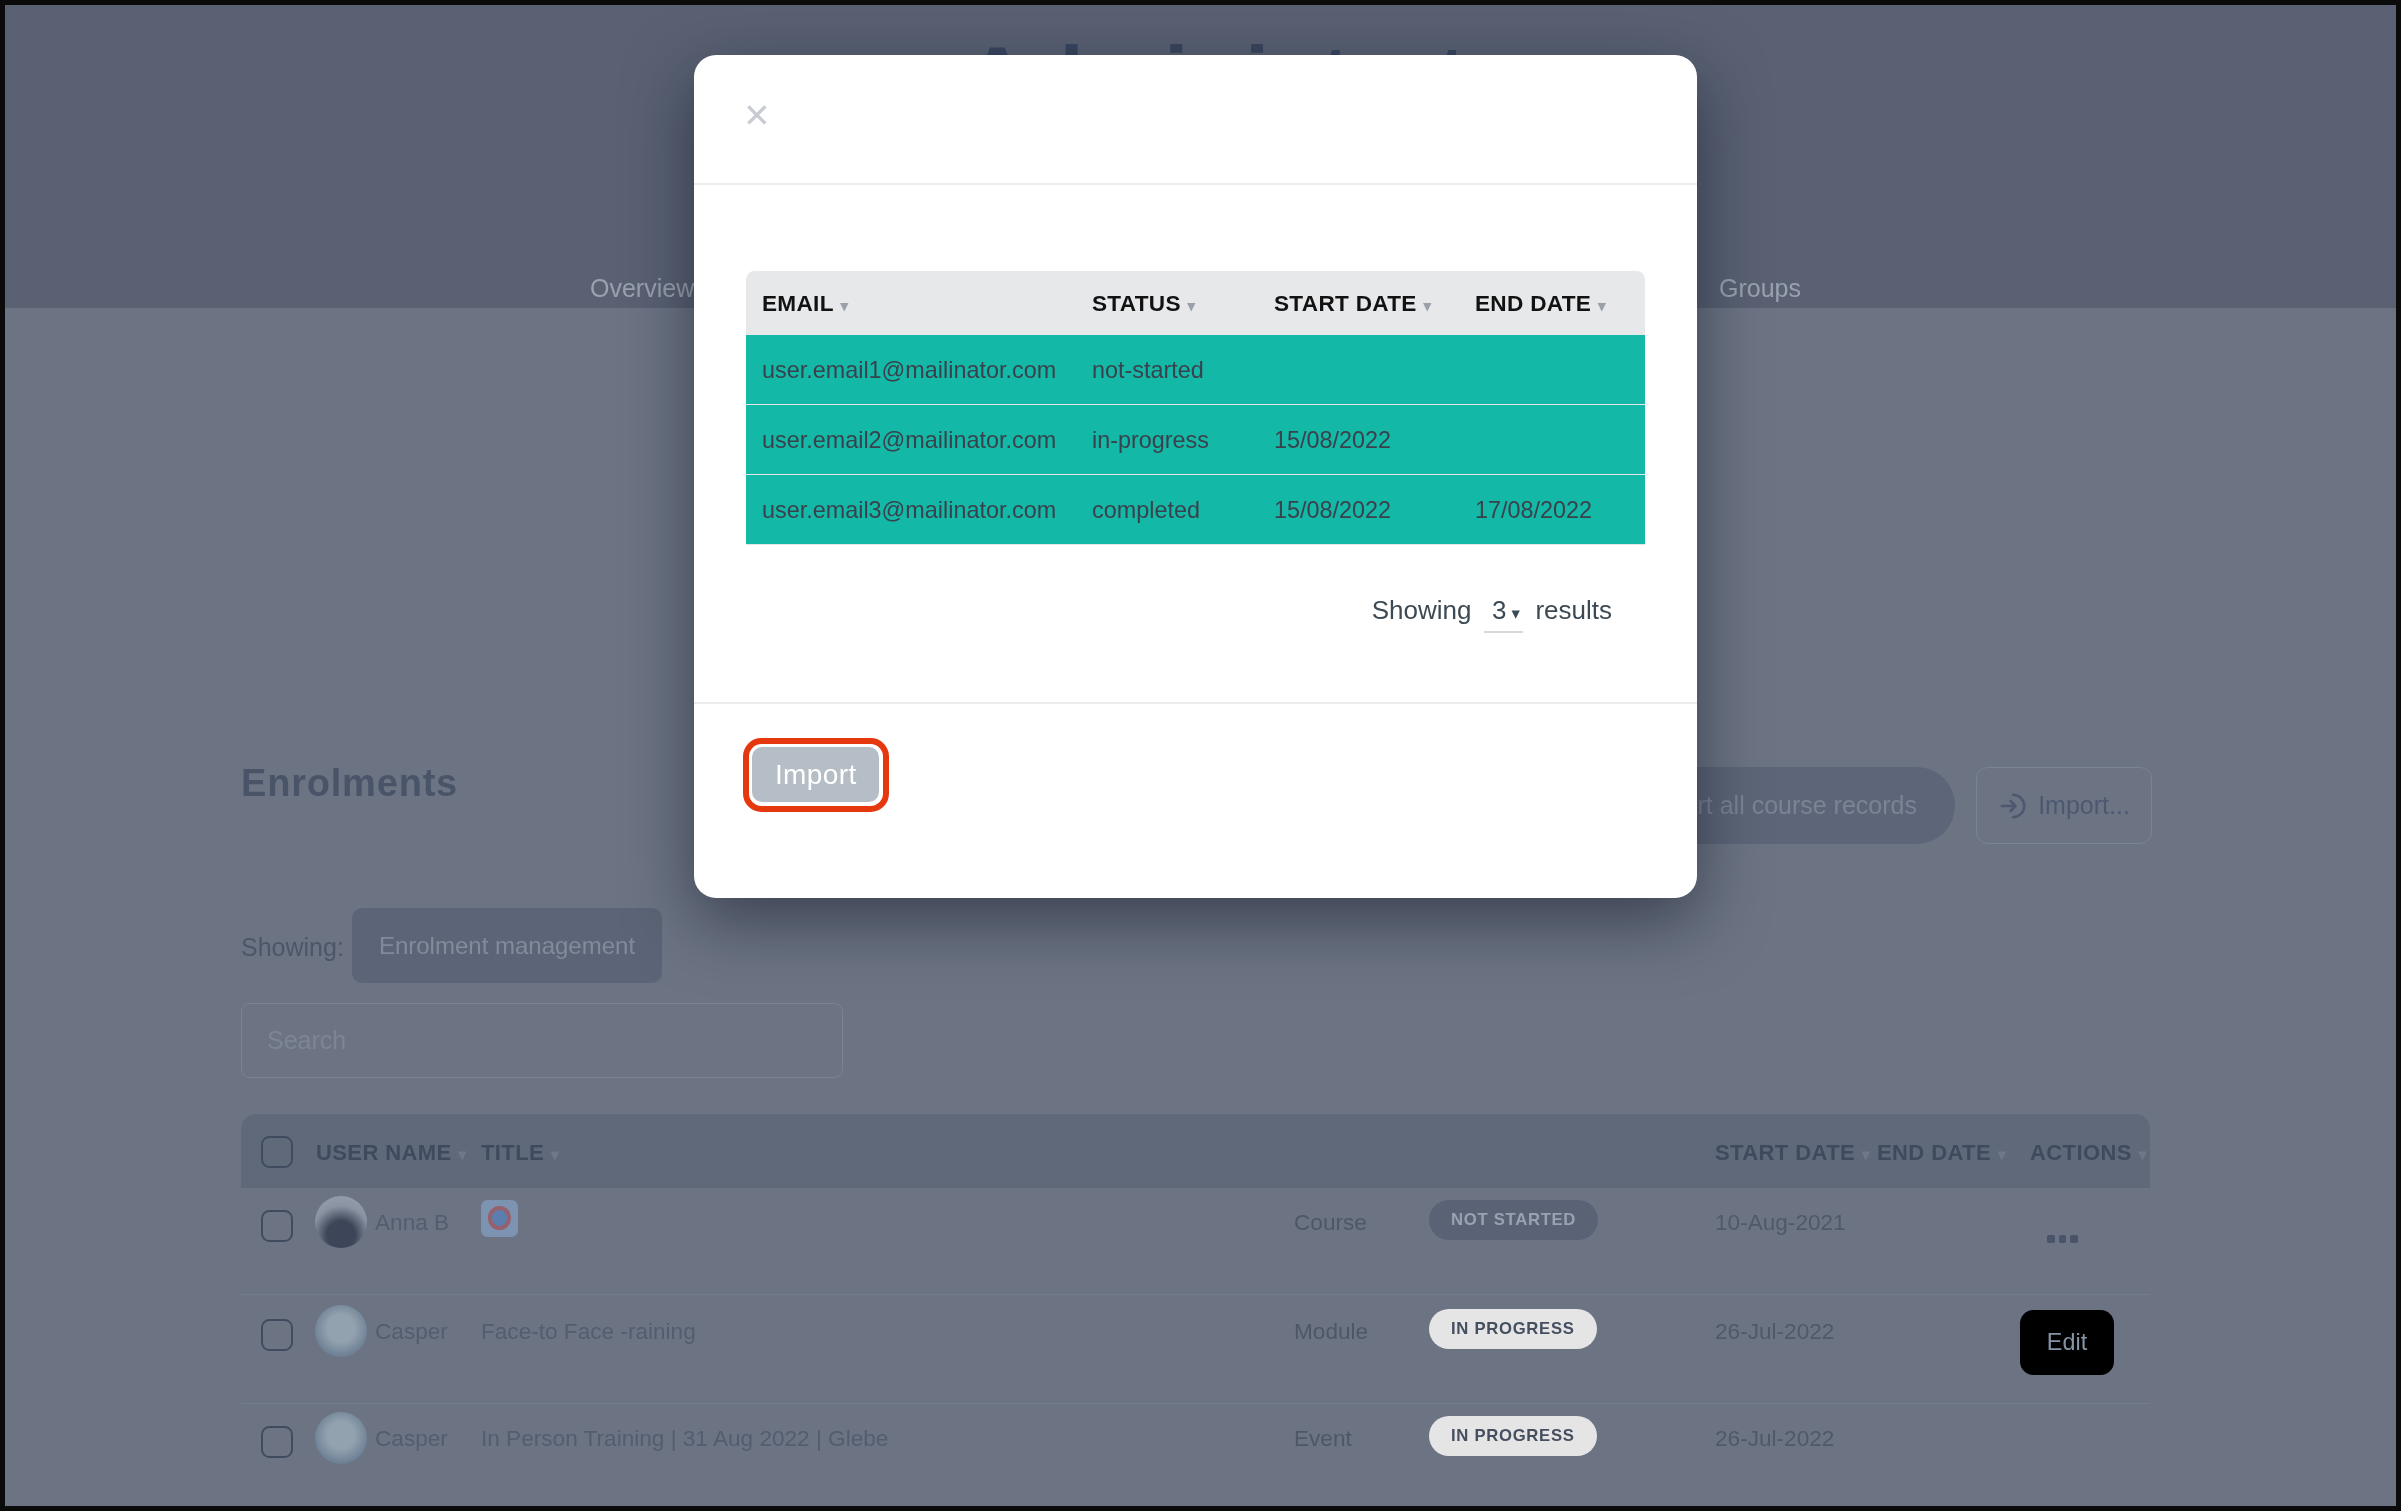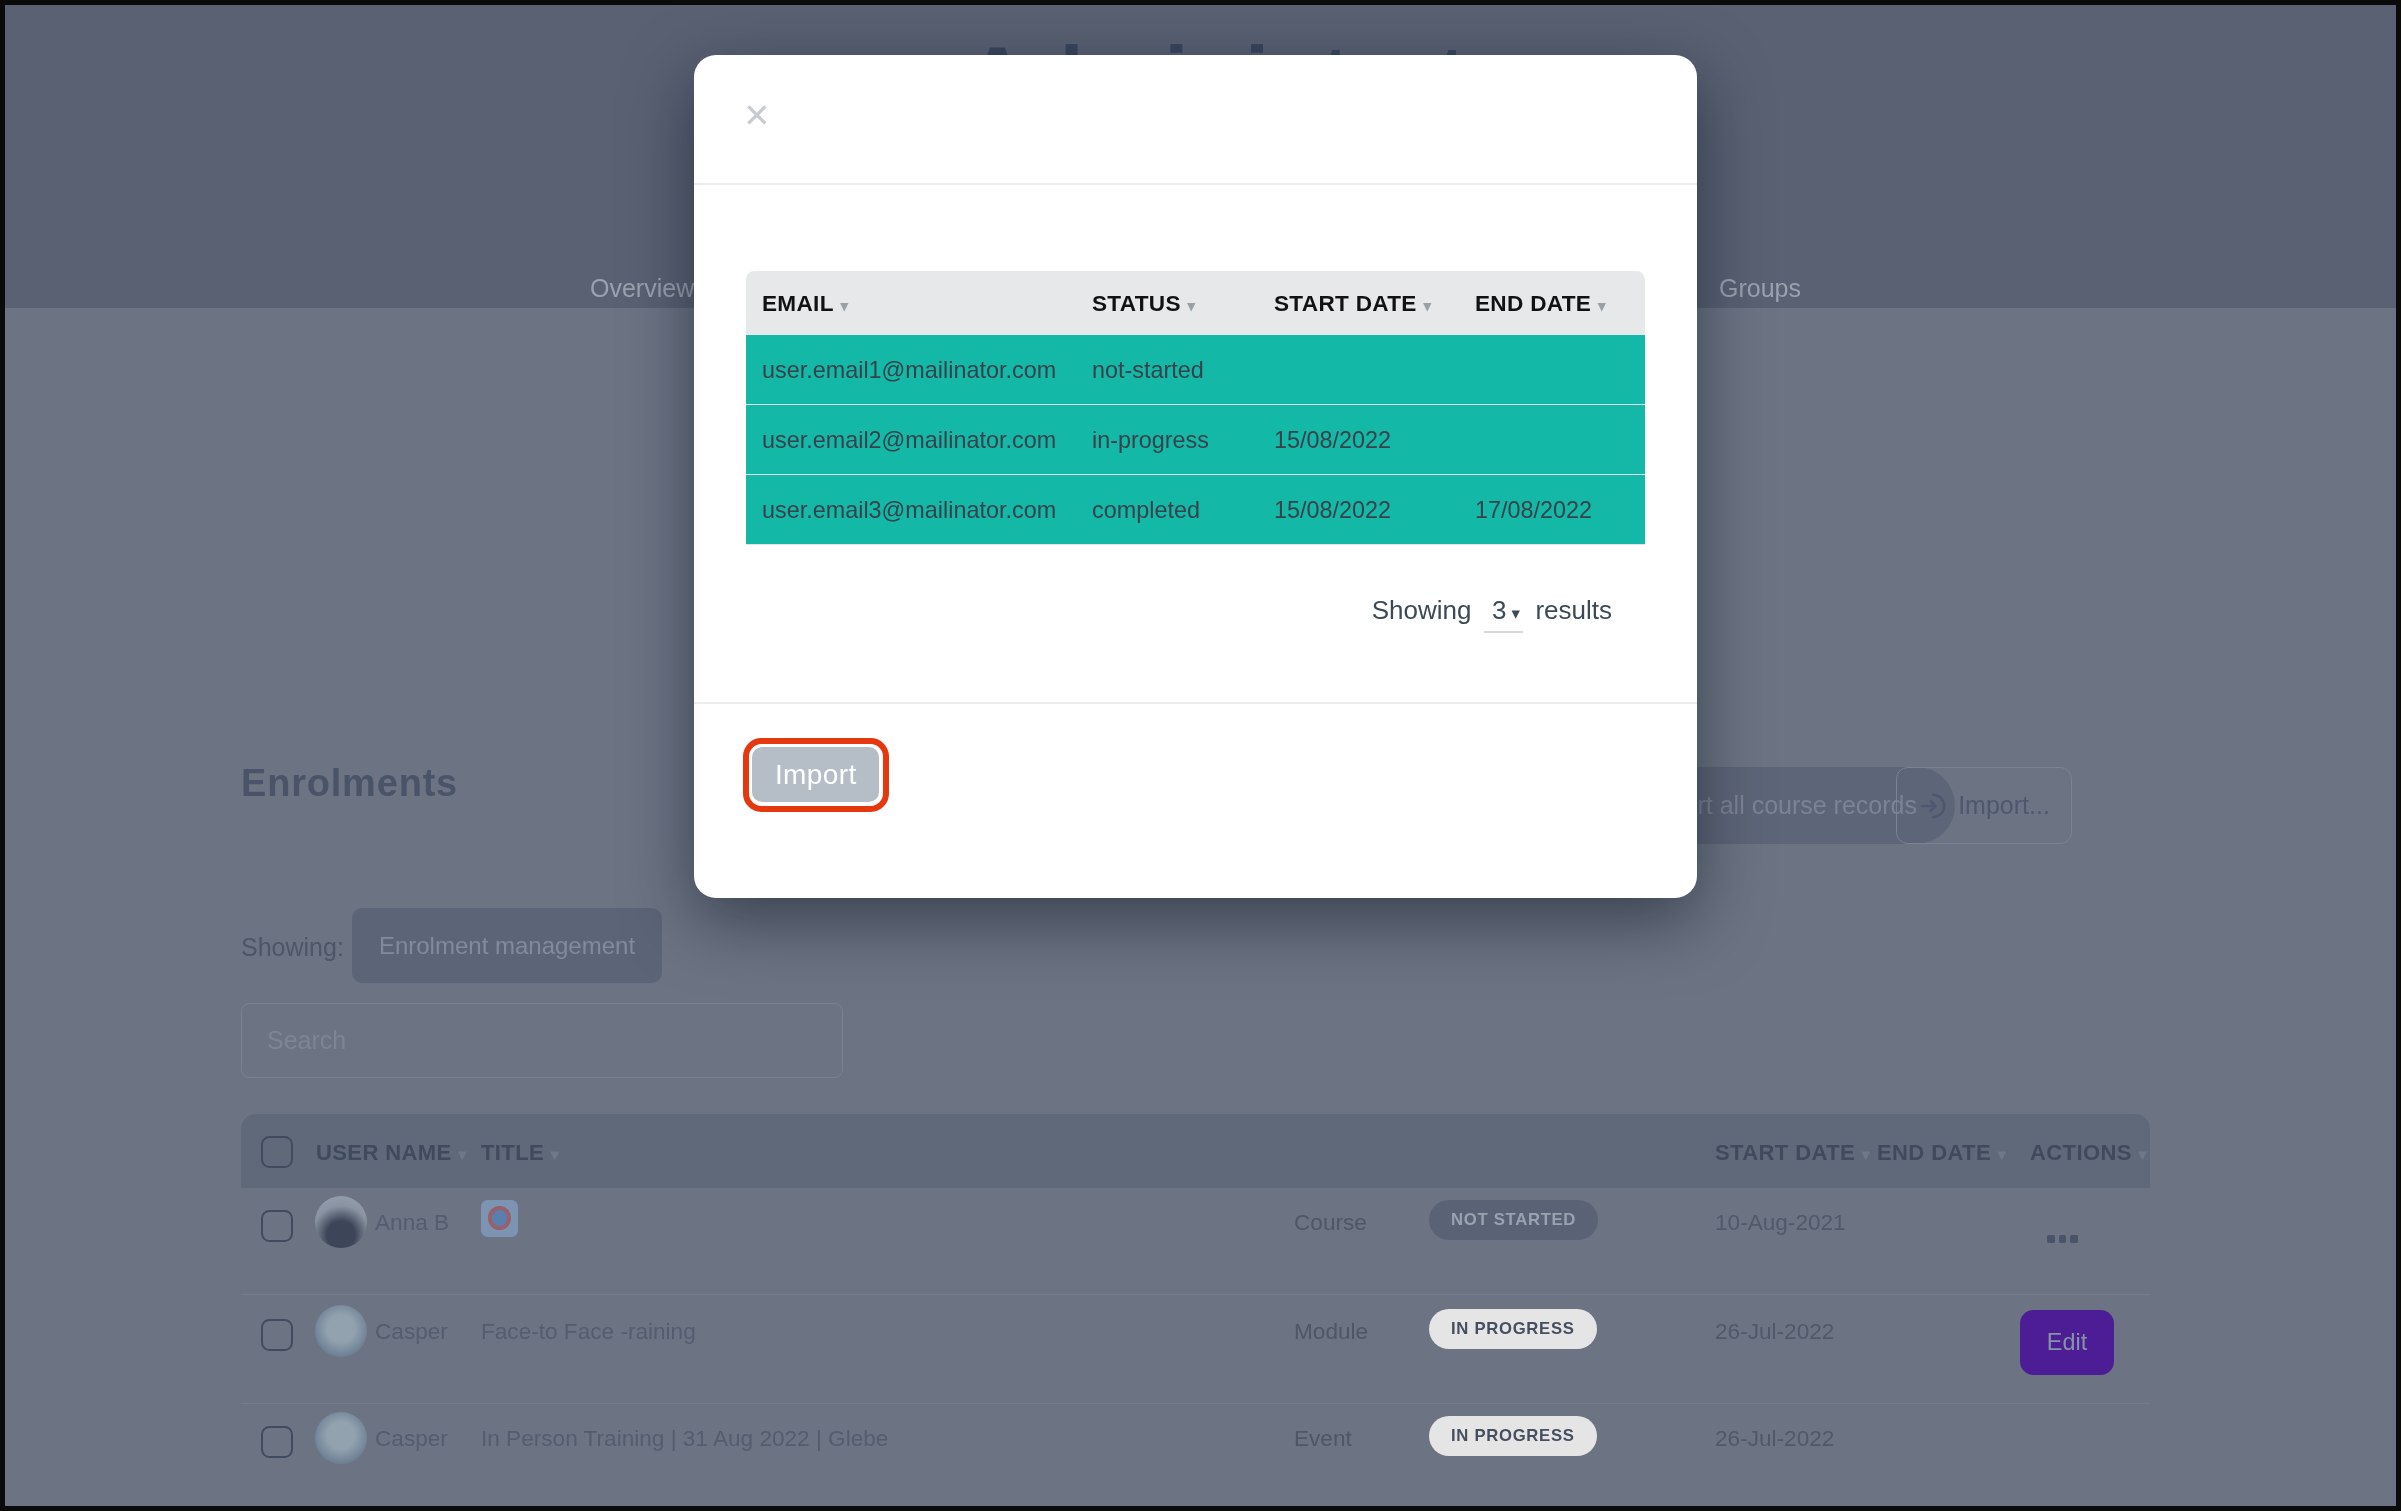--- a/index.html
+++ b/index.html
@@ -12,21 +12,21 @@
   
   .hdr-band{ position:absolute; left:0; top:0; width:100%; height:303px;
     background:linear-gradient(#5b6375,#57607 2,#566072); background-color:#59617 3; background:#596173;}
   .brand{ position:absolute; left:1237px; top:22px; transform:translateX(-50%);
     font-size:87px; font-weight:bold; color:#39465e; letter-spacing:1.7px; white-space:nowrap;}
   .tab{ position:absolute; top:269px; font-size:25px; color:#9aa2b0;margin-left:6px; }
   .content{ position:absolute; left:0; top:303px; right:0; bottom:0; background:#6c7484; }
   .pg-heading{ position:absolute; left:236px; top:454px; font-size:38px; font-weight:bold; color:#4a5468; letter-spacing:0.8px;}
   .btn-export{ position:absolute; left:1590px; top:459px; width:360px; height:77px; border-radius:38px;
     background:#5d6678; color:#7b8495; font-size:25px; text-align:right; line-height:77px; padding-right:38px; }
-  .btn-import-outline{ position:absolute; left:1891px; top:459px; width:176px; height:77px; border-radius:11.7px;
+  .btn-import-outline{ position:absolute; left:1971px; top:459px; width:176px; height:77px; border-radius:11.7px;
     border:1.7px solid #7b8494; color:#4d5870; font-size:25px; display:flex; align-items:center; justify-content:center; gap:10px;}
   .btn-import-outline svg{ width:30px; height:30px; stroke:#4d5870; fill:none; stroke-width:2; }
   .showing-label{ position:absolute; left:236px; top:625px; font-size:25px; color:#4c5668; }
   .chip{ position:absolute; left:347px; top:600px; width:310px; height:75px; border-radius:10px; background:#5c6577;
     color:#828b9b; font-size:24px; display:flex; align-items:center; justify-content:center;}
   .search{ position:absolute; left:236px; top:695px; width:602px; height:75px; border-radius:8.4px;
     border:1.7px solid #7b8393; background:transparent; font-size:25px; color:#8d95a5; padding-left:25px;
     font-family:"Liberation Sans",sans-serif;}
   .search::placeholder{ color:#7d8595; }
 
@@ -53,21 +53,21 @@
   .startd{ left:1474px; color:#4f5969; }
   .endd{ left:1636px; color:#4f5969; }
   .badge{ position:absolute; left:1188px; top:11.7px; height:40px; line-height:40px; padding:0 22px; border-radius:20px;
     font-size:16.7px; font-weight:bold; letter-spacing:0.7px; white-space:nowrap;}
   .b-notstarted{ background:#5a6375; color:#99a2b0; }
   .b-inprogress{ background:#e5e5e5; color:#454f60; }
   .dots{ position:absolute; left:1806px; top:47px; width:38px; height:8.4px; }
   .dots i{ position:absolute; top:0; width:7.5px; height:8.4px; background:#49536a; border-radius:1.7px; display:block;}
   .dots i:nth-child(1){left:0;} .dots i:nth-child(2){left:11.7px;} .dots i:nth-child(3){left:23.4px;}
   .btn-edit{ position:absolute; left:1779px; top:13.4px; width:94px; height:65px; border-radius:13.4px;
-    background:#4c1d95; color:#8494a5; font-size:23.4px; display:flex; align-items:center; justify-content:center;}
+    background:#000000; color:#8494a5; font-size:23.4px; display:flex; align-items:center; justify-content:center;}
 
   
   .modal{ position:absolute; left:689px; top:50px; width:1003px; height:843px; background:#ffffff;
     border-radius:22px; box-shadow:0 22px 67px rgba(8,14,28,.5); z-index:10; }
   .m-close{ position:absolute; left:49px; top:44px; font-size:33px; color:#c8ccd2; line-height:1; cursor:default;}
   .m-title{ position:absolute; left:0; top:45px; width:100%; text-align:center; font-size:33px; font-weight:bold; color:#18242e;}
   .m-div1{ position:absolute; left:0; top:128px; width:100%; height:1.7px; background:#ececee; }
   .m-table{ position:absolute; left:52px; top:216px; width:899px; }
   .m-thead{ position:relative; height:64px; background:#e7e8ea; border-radius:8.4px 8.4px 0 0; }
   .m-th{ position:absolute; top:20px; font-size:22.6px; font-weight:bold; color:#121212; letter-spacing:0.3px; white-space:nowrap;}

